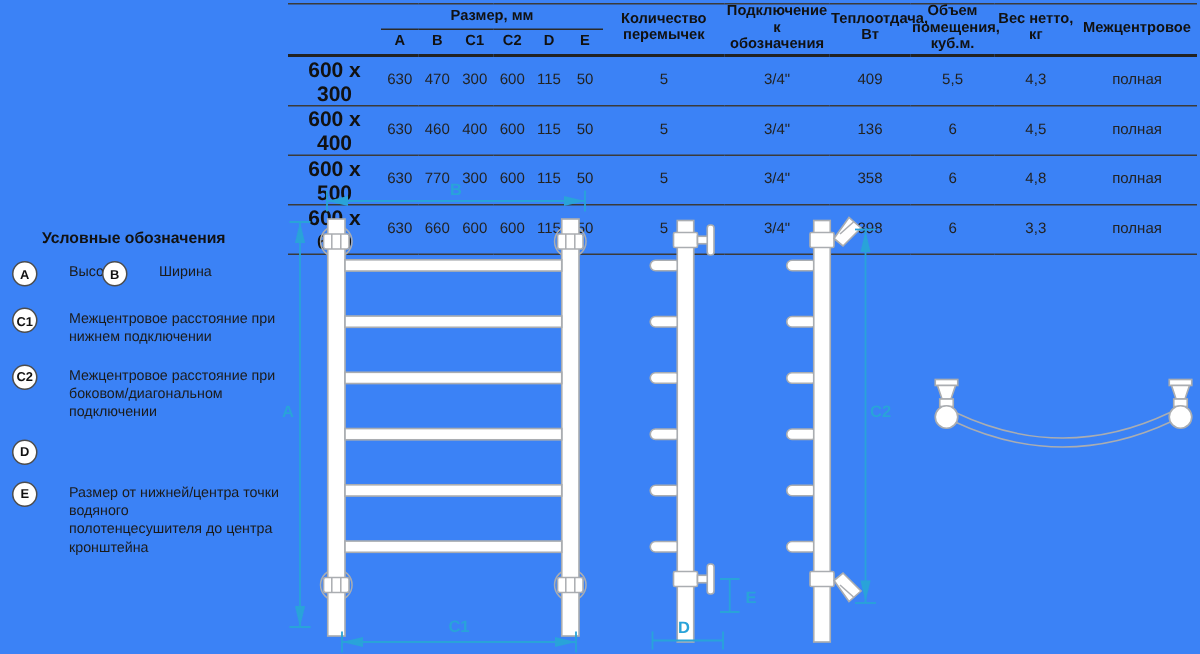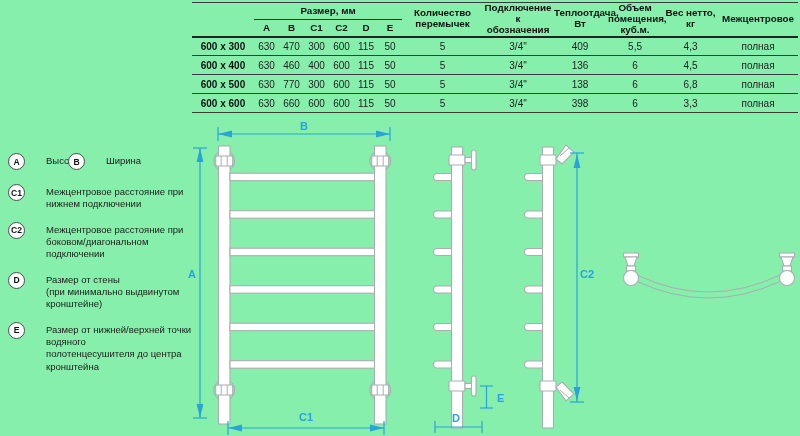--- a/index.html
+++ b/index.html
@@ -1,37 +1,37 @@
 <!DOCTYPE html>
 <html style="--accent: #29a3d9; --draw: #aaadb1;"><head>
 <meta charset="utf-8">
 <style>
   :root { --accent:#29a3d9; --draw:#aaadb1; }
   * { box-sizing: border-box; }
   html,body { margin:0; padding:0; background:#fff; }
   .page {
-    position:relative; width:800px; height:436px; background:#86efac;
+    position:relative; width:800px; height:436px; background:#3b82f6;
     font-family:"Liberation Sans", sans-serif; overflow:hidden; color:#1a1a1a;
   }
 
   
   .spec-table {
     position:absolute; left:192px; top:2px; width:606px;
     border-collapse:collapse; table-layout:fixed;
     border-top:1px solid #3a3a3a; border-bottom:1px solid #3a3a3a;
   }
   .spec-table th, .spec-table td { padding:0 1px; text-align:center; vertical-align:middle; }
   .spec-table thead { border-bottom:2px solid #222; }
   .spec-table thead th { font-weight:bold; font-size:9.8px; line-height:1.12; color:#111; }
   .spec-table .group-row th { height:17px; }
   .spec-table .sub-row th { height:17px; }
   .spec-table th.group-span { border-bottom:1px solid #2a2a2a; }
   .spec-table tbody tr { border-bottom:1px solid #3a3a3a; }
   .spec-table tbody td { height:19px; font-size:10px; color:#222; }
-  .spec-table tbody td.size { font-weight:bold; color:#111; font-size:10px; }
+  .spec-table tbody td.size { font-weight:bold; color:#111; font-size:14px; }
 
   
   .legend { position:absolute; left:8px; top:153px; width:200px; }
   .legend-title { font-weight:bold; font-size:10.5px; color:#111; margin:0 0 9px 20px; }
   .legend-row { display:flex; margin-bottom:14px; }
   .legend-item { display:flex; align-items:flex-start; margin-bottom:11px; }
   .legend-item.inline { margin-bottom:0; }
   .legend-item.first-ab { width:60px; }
   .legend-key {
     flex:none; width:17px; height:17px; border:1.4px solid #4c4c4c; border-radius:50%;
@@ -126,23 +126,23 @@
       <tr>
         <td class="size">600 x 500</td>
         <td>630</td>
         <td>770</td>
         <td>300</td>
         <td>600</td>
         <td>115</td>
         <td>50</td>
         <td>5</td>
         <td>3/4"</td>
-        <td>138</td>
+        <td>358</td>
         <td>6</td>
-        <td>6,8</td>
+        <td>4,8</td>
         <td>полная</td>
       </tr>
       <tr>
         <td class="size">600 x 600</td>
         <td>630</td>
         <td>660</td>
         <td>600</td>
         <td>600</td>
         <td>115</td>
         <td>50</td>
@@ -150,20 +150,21 @@
         <td>3/4"</td>
         <td>398</td>
         <td>6</td>
         <td>3,3</td>
         <td>полная</td>
       </tr>
     </tbody>
   </table>
 
   <div class="legend">
+    <div class="legend-title">Условные обозначения</div>
     <div class="legend-row">
       <div class="legend-item inline first-ab">
         <span class="legend-key">A</span>
         <span class="legend-text">Высота</span>
       </div>
       <div class="legend-item inline">
         <span class="legend-key">B</span>
         <span class="legend-text">Ширина</span>
       </div>
     </div>
@@ -172,26 +173,24 @@
       <span class="legend-text">Межцентровое расстояние при
 нижнем подключении</span>
     </div>
     <div class="legend-item">
       <span class="legend-key">C2</span>
       <span class="legend-text">Межцентровое расстояние при
 боковом/диагональном подключении</span>
     </div>
     <div class="legend-item">
       <span class="legend-key">D</span>
-      <span class="legend-text">Размер от стены
-(при минимально выдвинутом кронштейне)</span>
     </div>
     <div class="legend-item">
       <span class="legend-key">E</span>
-      <span class="legend-text">Размер от нижней/верхней точки водяного
+      <span class="legend-text">Размер от нижней/центра точки водяного
 полотенцесушителя до центра кронштейна</span>
     </div>
   </div>
 
   <svg class="dwg" style="left:185px; top:118px;" width="215" height="318" viewBox="0 0 215 318">
 
     <g>
       <line class="dim-line" x1="33" y1="9" x2="33" y2="23"></line>
       <line class="dim-line" x1="205" y1="9" x2="205" y2="23"></line>
       <line class="dim-line" x1="33" y1="16" x2="205" y2="16"></line>

